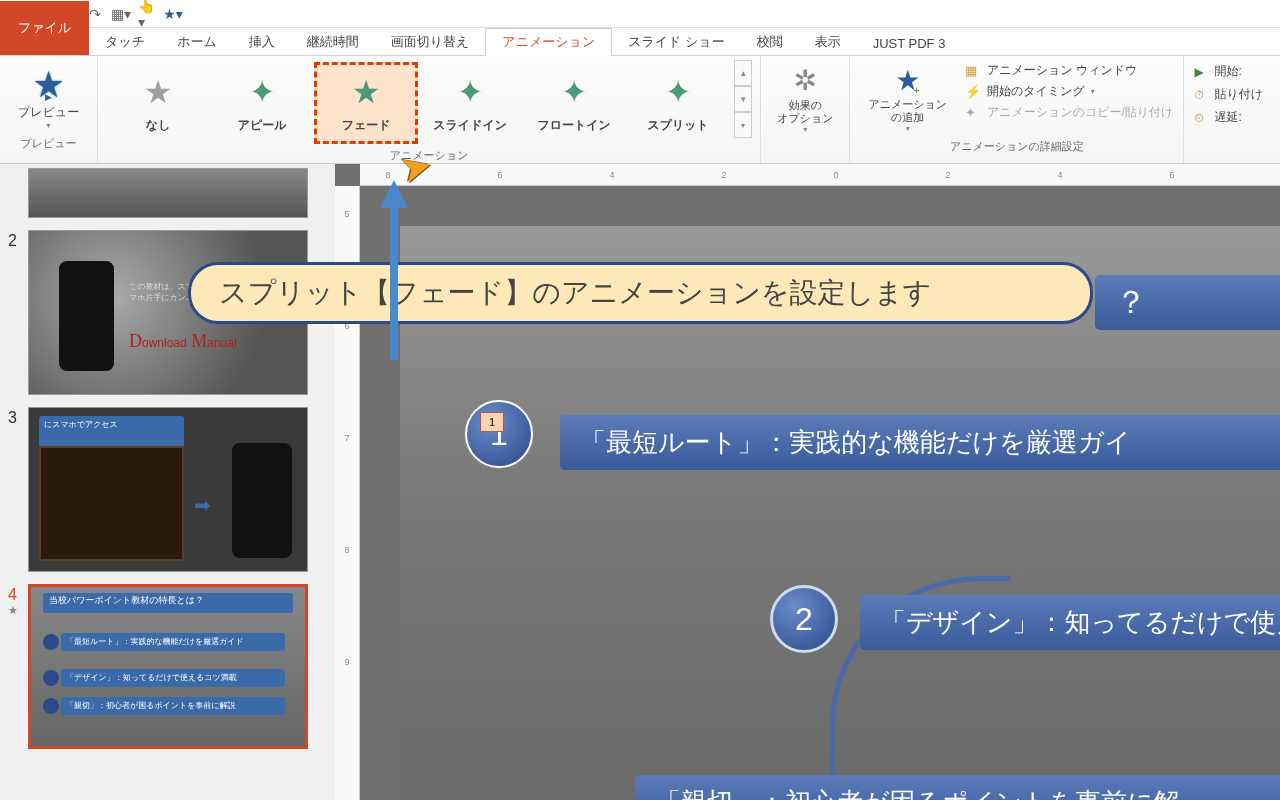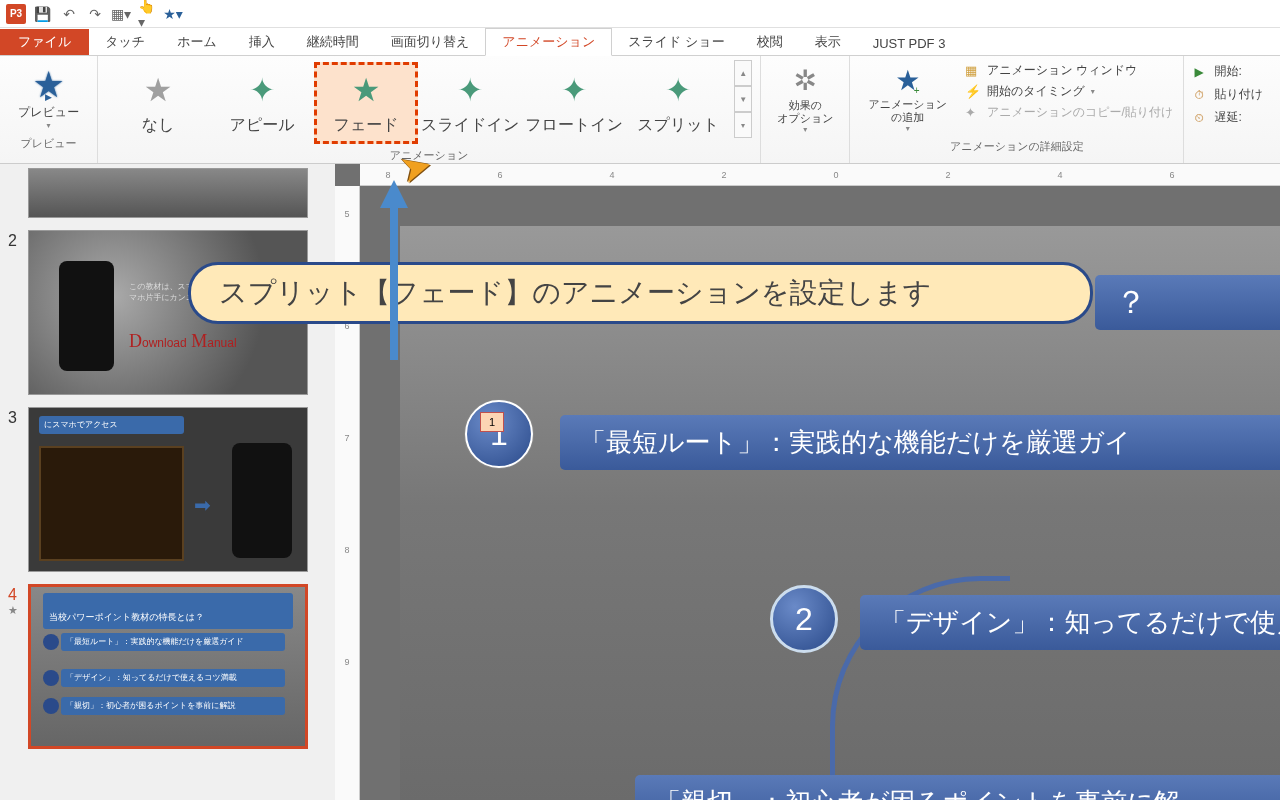--- a/index.html
+++ b/index.html
@@ -4,35 +4,35 @@
 <style>
 * { margin:0; padding:0; box-sizing:border-box; font-family:"Meiryo UI","Yu Gothic UI",sans-serif; }
 body { width:1280px; height:800px; background:#fff; overflow:hidden; position:relative; }
 .titlebar { height:28px; background:#fff; display:flex; align-items:center; border-bottom:1px solid #e0e0e0; }
 .qat { display:flex; align-items:center; gap:8px; padding:0 6px; }
 .qat-icon { width:18px; height:18px; display:flex; align-items:center; justify-content:center; color:#666; font-size:14px; }
 .p-icon { width:20px; height:20px; background:#d24726; color:#fff; font-size:10px; font-weight:bold; display:flex; align-items:center; justify-content:center; border-radius:2px; }
 .window-title { flex:1; text-align:center; font-size:13px; color:#555; }
 .tabs { height:28px; display:flex; align-items:flex-end; background:#fff; border-bottom:1px solid #d0d0d0; }
 .tab { padding:4px 16px; font-size:13px; color:#444; cursor:pointer; }
-.tab.file { background:#d24726; color:#fff; padding:4px 18px; }
+.tab.file { background:#d24726; color:#fff; padding:18px 18px; }
 .tab.active { color:#d24726; border:1px solid #d0d0d0; border-bottom:1px solid #fff; margin-bottom:-1px; background:#fff; }
 .ribbon { height:108px; background:linear-gradient(#fdfdfd,#f5f5f5); border-bottom:1px solid #ccc; display:flex; }
 .ribbon-group { border-right:1px solid #ddd; padding:4px 8px 0 8px; display:flex; flex-direction:column; }
 .ribbon-group-label { font-size:11px; color:#666; text-align:center; padding:2px 0 4px 0; position:relative; }
 .preview-btn { display:flex; flex-direction:column; align-items:center; padding:4px 10px; }
 .star-big { font-size:36px; color:#2a6099; text-shadow:0 0 2px #2a6099; }
 .preview-btn .lbl { font-size:12px; color:#444; margin-top:2px; }
 .gallery { display:flex; align-items:flex-start; position:relative; }
 .gallery-item { width:104px; height:82px; display:flex; flex-direction:column; align-items:center; justify-content:center; margin:2px 0; border:1px solid transparent; }
 .gallery-item.selected { background:#fde2cc; border:3px dashed #e03c00; }
 .gallery-item .star { font-size:32px; }
 .gallery-item .star.gray { color:#a0a0a0; }
 .gallery-item .star.green { color:#4a9a7a; }
-.gallery-item .lbl { font-size:16px; color:#444; margin-top:6px; }
+.gallery-item .lbl { font-size:12px; color:#444; margin-top:6px;font-weight:bold; }
 .gallery-scroll { width:18px; display:flex; flex-direction:column; margin-left:4px; }
 .gallery-scroll div { height:26px; border:1px solid #ccc; font-size:8px; display:flex; align-items:center; justify-content:center; color:#888; background:#fafafa; }
 .opt-btn { display:flex; flex-direction:column; align-items:center; padding:4px 8px; }
 .opt-btn .icon { font-size:28px; }
 .opt-btn .lbl { font-size:11px; color:#444; text-align:center; line-height:1.2; margin-top:2px; }
 .adv-group { padding:4px 10px 0 10px; }
 .adv-row { display:flex; align-items:center; font-size:12px; color:#444; padding:2px 0; gap:6px; }
 .adv-row.disabled { color:#aaa; }
 .adv-icon { width:16px; font-size:13px; }
 .timing-group { padding:4px 10px 0 10px; }
@@ -46,26 +46,26 @@
 .thumb-anim { font-size:11px; color:#888; }
 .thumb { width:280px; height:165px; background:#555; border:1px solid #999; position:relative; overflow:hidden; }
 .thumb.active { border:3px solid #d24726; }
 .thumb1 { background:linear-gradient(#888,#555); height:50px; }
 .thumb2 { background:radial-gradient(circle at 30% 40%,#aaa,#555 70%); }
 .thumb2 .phone { position:absolute; left:30px; top:30px; width:55px; height:110px; background:#111; border-radius:8px; }
 .thumb2 .txt { position:absolute; left:100px; top:50px; color:#ddd; font-size:8px; line-height:1.4; }
 .thumb2 .dl { position:absolute; left:100px; top:100px; font-family:serif; font-size:18px; color:#b02020; }
 .thumb2 .dl span { font-size:12px; }
 .thumb3 { background:#3a3a3a; }
-.thumb3 .url { position:absolute; top:8px; left:10px; width:145px; height:18px; background:#3a6aaa; border-radius:3px; color:#fff; font-size:8px; padding:3px 5px; }
+.thumb3 .url { position:absolute; top:8px; left:10px; width:145px; height:32px; background:#3a6aaa; border-radius:3px; color:#fff; font-size:8px; padding:3px 5px; }
 .thumb3 .box { position:absolute; top:38px; left:10px; width:145px; height:115px; background:#2a1a0a; border:2px solid #5a4020; }
 .thumb3 .phone { position:absolute; right:15px; top:35px; width:60px; height:115px; background:#111; border-radius:8px; }
 .thumb3 .arrow { position:absolute; left:165px; top:85px; color:#3a6aaa; font-size:20px; }
 .thumb4 { background:linear-gradient(#888,#666); }
-.thumb4 .title { position:absolute; top:6px; left:12px; right:12px; height:20px; background:#3a6aaa; border-radius:3px; color:#fff; font-size:9px; padding:18px 6px; }
+.thumb4 .title { position:absolute; top:6px; left:12px; right:12px; height:20px; background:#3a6aaa; border-radius:3px; color:#fff; font-size:9px; padding:1px 6px; }
 .thumb4 .item { position:absolute; left:30px; right:20px; height:18px; background:#3a6aaa; border-radius:3px; color:#fff; font-size:8px; padding:3px 5px; }
 .thumb4 .item::before { content:""; position:absolute; left:-18px; top:1px; width:16px; height:16px; background:#2a4a8a; border-radius:50%; }
 .editor { flex:1; background:#707070; position:relative; overflow:hidden; }
 .ruler-h { position:absolute; top:0; left:25px; right:0; height:22px; background:#fafafa; border-bottom:1px solid #ccc; font-size:9px; color:#888; display:flex; align-items:center; }
 .ruler-h span { width:56px; text-align:center; display:inline-block; }
 .ruler-v { position:absolute; top:22px; left:0; width:25px; bottom:0; background:#fafafa; border-right:1px solid #ccc; font-size:9px; color:#888; display:flex; flex-direction:column; align-items:center; }
 .ruler-v span { height:56px; display:flex; align-items:center; }
 .slide-area { position:absolute; top:22px; left:25px; right:0; bottom:0; }
 .slide { position:absolute; top:40px; left:40px; width:1200px; height:700px; background:linear-gradient(#999 0%,#777 40%,#666 100%); }
 .callout { position:absolute; top:262px; left:188px; width:905px; height:62px; background:#ffe9b8; border:3px solid #2a4a8a; border-radius:30px; display:flex; align-items:center; padding:0 28px; font-size:28px; color:#444; z-index:10; }

